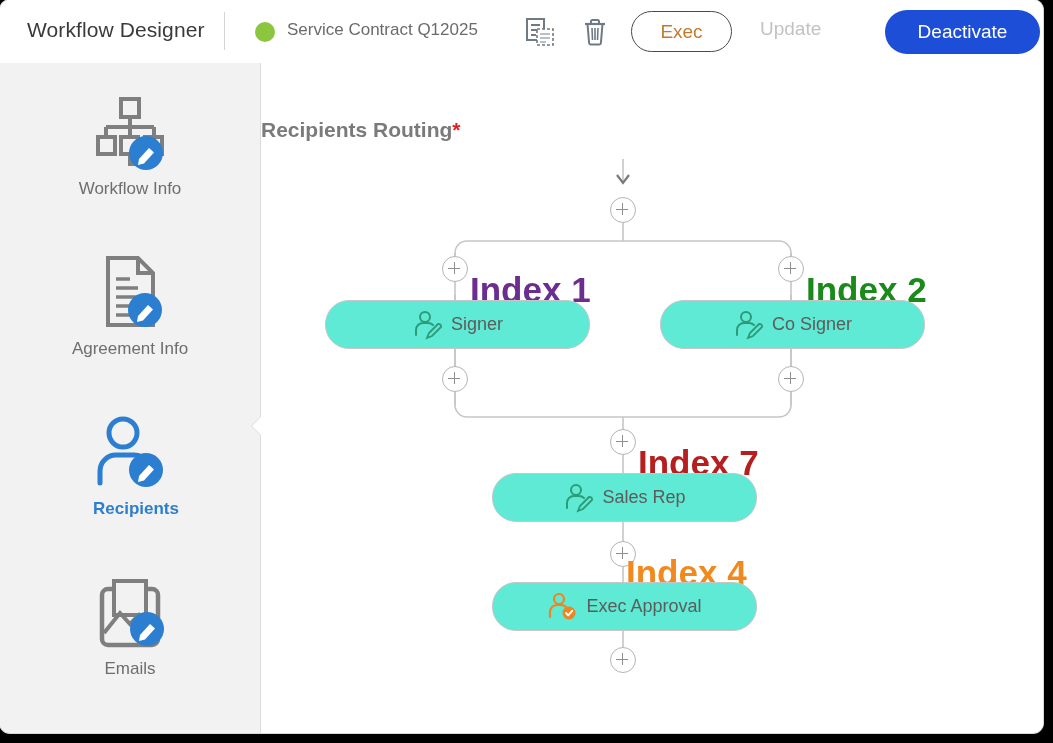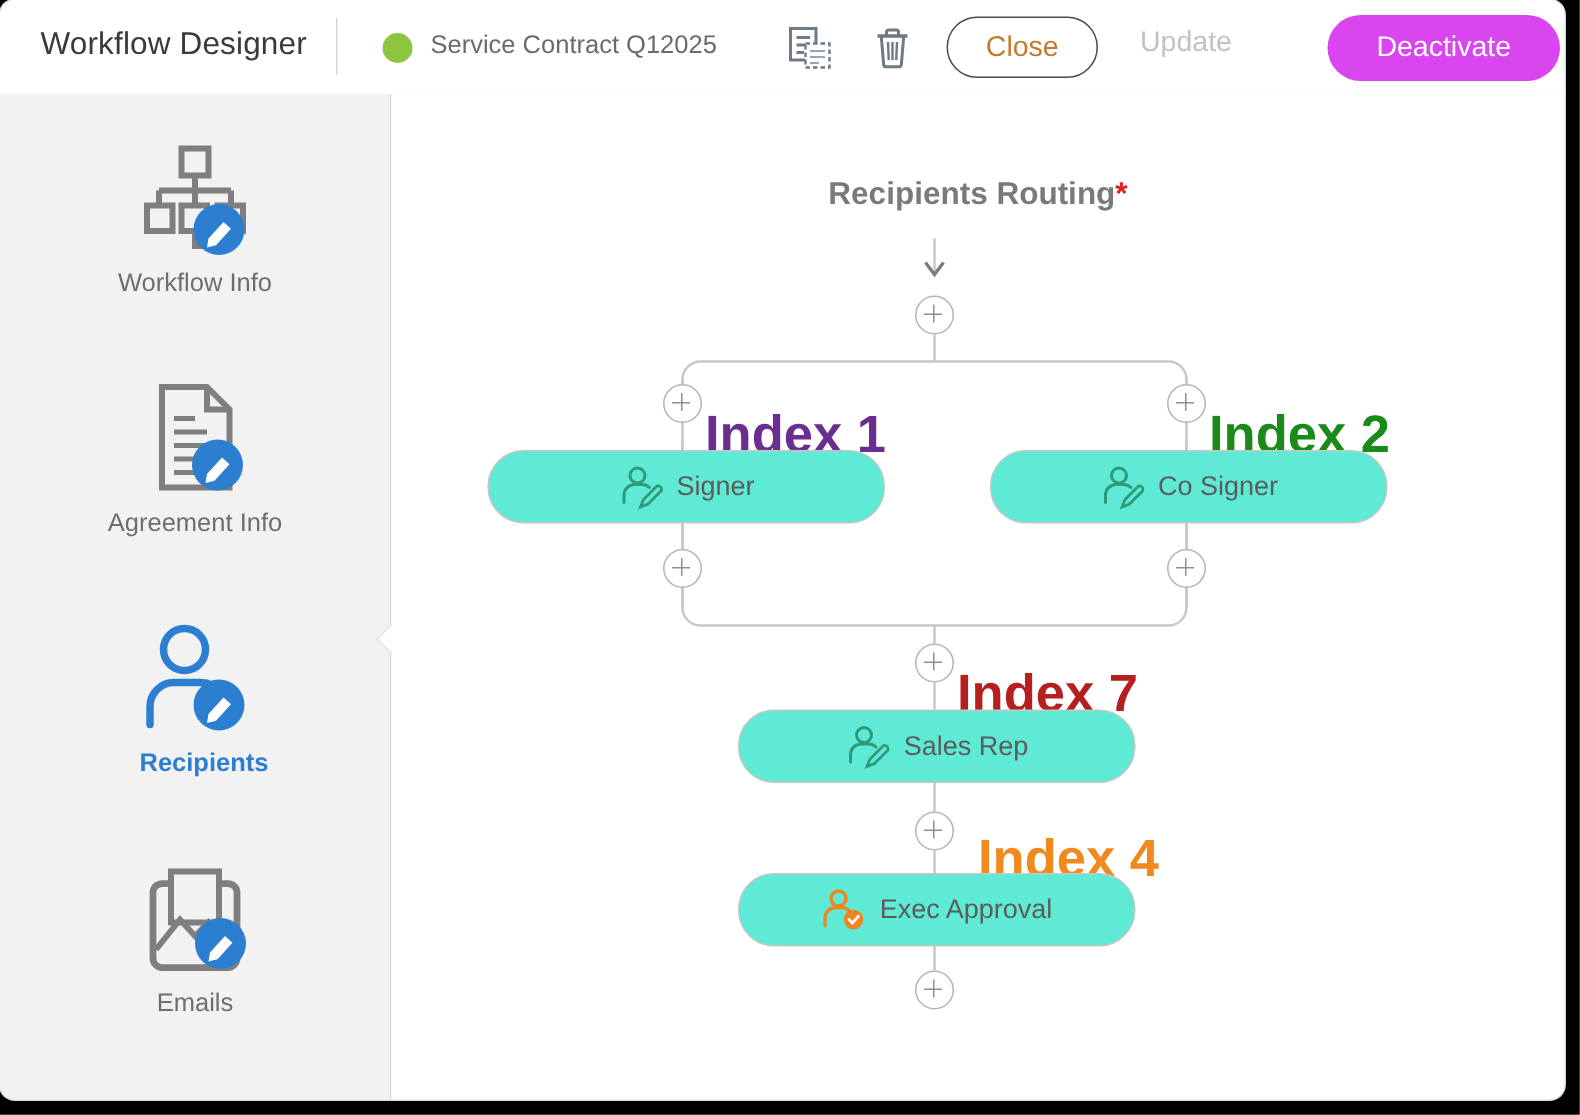--- a/index.html
+++ b/index.html
@@ -155,21 +155,21 @@
     position: absolute;
     left: 261px; top: 63px;
     width: 782px; height: 670px;
     background: #ffffff;
     overflow: hidden;
   }
   #canvas-title {
     position: absolute;
     left: 0; top: 55px;
     width: 782px;
-    text-align: center;
+    text-align: left;
     font-size: 21px;
     font-weight: bold;
     color: #7a7a7a;
   }
   #canvas-title .req { color: #e02020; font-size: 21px; }
 
   
   #flow-svg {
     position: absolute;
     left: 0; top: 0;
@@ -242,23 +242,23 @@
       <svg width="34" height="34" viewBox="0 0 34 34">
         <path d="M7 9 h20" stroke="#6e7a84" stroke-width="2.2" fill="none"></path>
         <path d="M13 9 v-2.5 a1.5 1.5 0 0 1 1.5 -1.5 h5 a1.5 1.5 0 0 1 1.5 1.5 v2.5" fill="none" stroke="#6e7a84" stroke-width="2"></path>
         <path d="M9.5 9 l1.6 19 a1.6 1.6 0 0 0 1.6 1.5 h8.6 a1.6 1.6 0 0 0 1.6 -1.5 l1.6 -19" fill="none" stroke="#6e7a84" stroke-width="2"></path>
         <line x1="14" y1="13" x2="14.5" y2="25" stroke="#6e7a84" stroke-width="1.6"></line>
         <line x1="17" y1="13" x2="17" y2="25" stroke="#6e7a84" stroke-width="1.6"></line>
         <line x1="20" y1="13" x2="19.5" y2="25" stroke="#6e7a84" stroke-width="1.6"></line>
       </svg>
     </div>
 
-    <button id="close-button">Close</button>
+    <button id="close-button">Exec</button>
     <button id="update-button">Update</button>
-    <button id="deactivate-button" style="background: #d946ef;">Deactivate</button>
+    <button id="deactivate-button" style="background: #1d4ed8;">Deactivate</button>
   </div>
 
   <div id="sidebar">
 
     <div class="side-item" style="top:14px;">
       <div class="side-icon-wrap">
         <svg width="80" height="82" viewBox="0 0 80 82">
           <rect x="31" y="6" width="18" height="18" fill="none" stroke="#7f7f7f" stroke-width="4"></rect>
           <path d="M40 24 v10 M16 34 h48 M16 34 v10 M40 34 v10 M64 34 v10" fill="none" stroke="#7f7f7f" stroke-width="4"></path>
           <rect x="8" y="44" width="17" height="17" fill="none" stroke="#7f7f7f" stroke-width="4"></rect>
@@ -355,21 +355,21 @@
     <div class="plus-btn" style="left:517px; top:193px;"></div>
     <div class="plus-btn" style="left:181px; top:303px;"></div>
     <div class="plus-btn" style="left:517px; top:303px;"></div>
     <div class="plus-btn" style="left:349px; top:366px;"></div>
     <div class="plus-btn" style="left:349px; top:478px;"></div>
     <div class="plus-btn" style="left:349px; top:584px;"></div>
 
     <div class="index-label" style="left: 209px; top: 207px; color: rgb(107, 45, 143);">Index 1</div>
     <div class="index-label" style="left: 545px; top: 207px; color: rgb(26, 138, 26);">Index 2</div>
     <div class="index-label" style="left: 377px; top: 380px; color: rgb(181, 31, 31);">Index 7</div>
-    <div class="index-label" style="left: 391px; top: 490px; color: rgb(241, 138, 30);">Index 4</div>
+    <div class="index-label" style="left: 365px; top: 490px; color: rgb(241, 138, 30);">Index 4</div>
 
     <div class="node-box" style="left:64px; top:237px; width:263px;">
       <span class="node-icon">
         <svg width="30" height="30" viewBox="0 0 30 30">
           <circle cx="13" cy="7" r="5" fill="none" stroke="#2e9b78" stroke-width="2"></circle>
           <path d="M4 25 v-5 a7 7 0 0 1 7 -7 h5 a7 7 0 0 1 5 2" fill="none" stroke="#2e9b78" stroke-width="2" stroke-linecap="round"></path>
           <path d="M26 14 l-9 9 l-2 5 l5 -2 l9 -9 a2.5 2.5 0 0 0 -3 -3 z" fill="none" stroke="#2e9b78" stroke-width="1.8"></path>
         </svg>
       </span>
       <span class="node-label">Signer</span>

